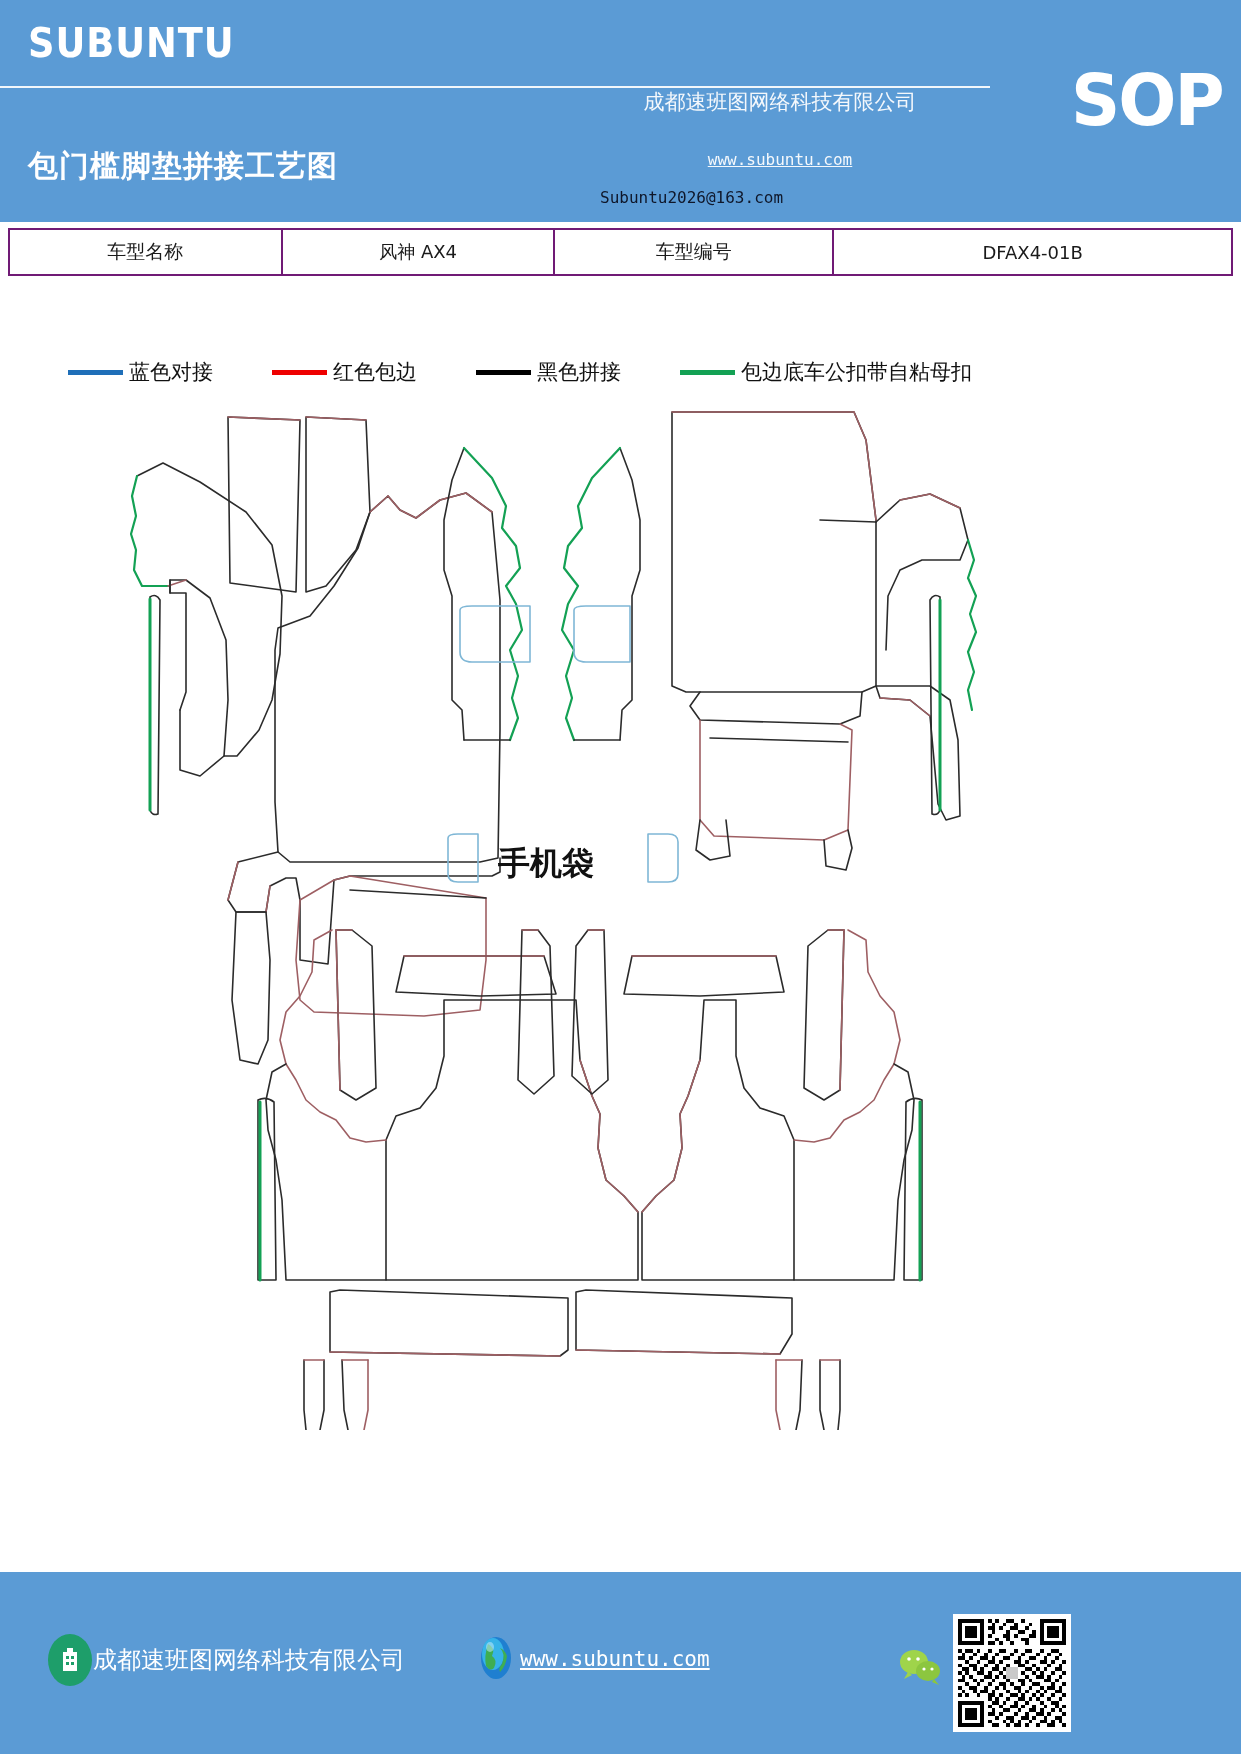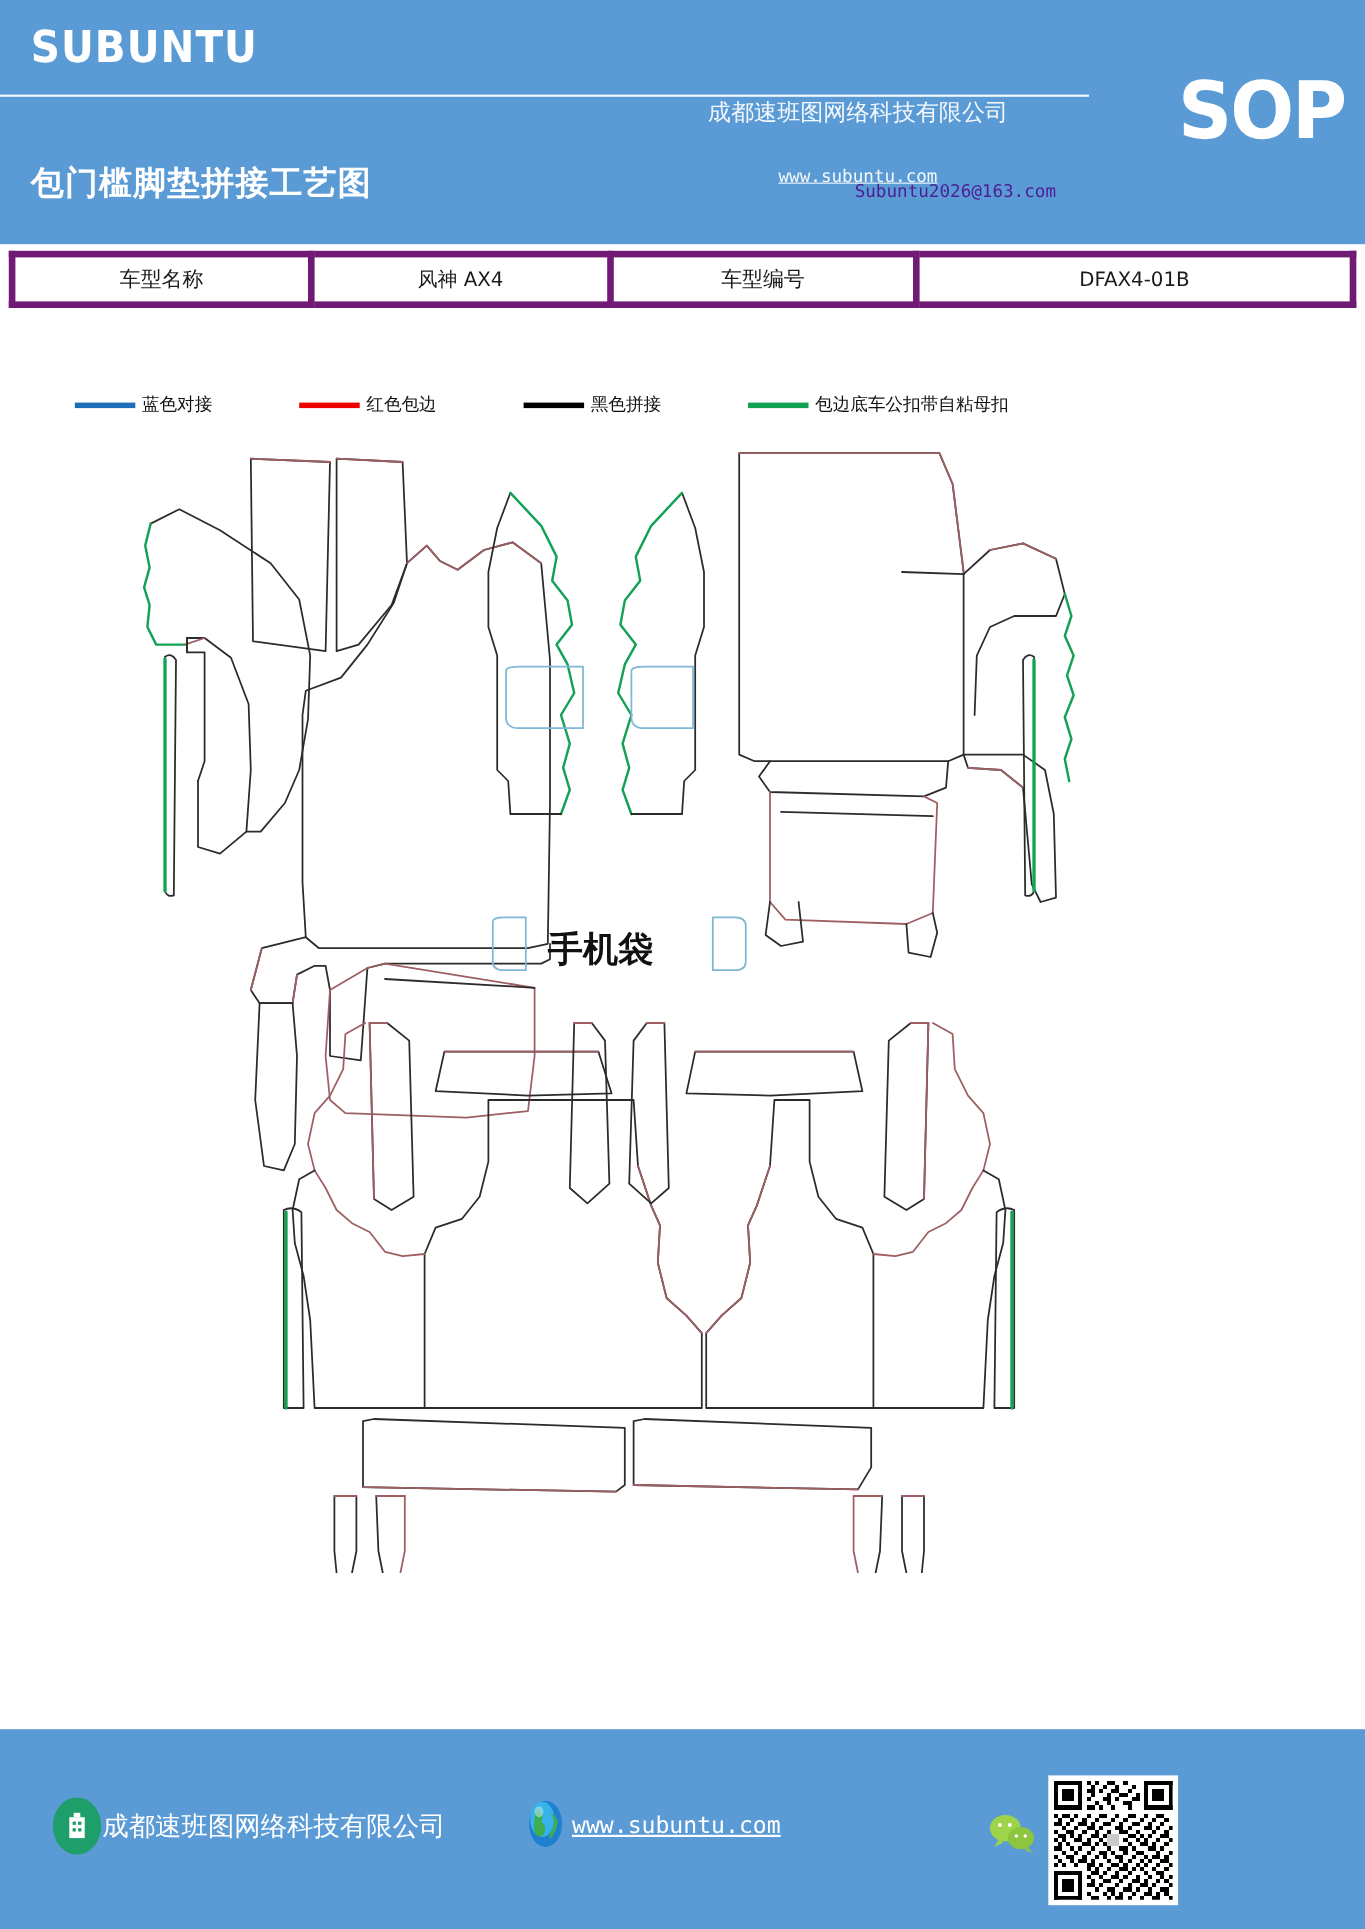--- a/index.html
+++ b/index.html
@@ -48,23 +48,23 @@
   }
   .site-link {
     position: absolute; left: 600px; top: 150px; width: 360px;
     text-align: center;
     color: #f4f8fc;
     font-size: 16px;
     font-family: "DejaVu Sans Mono", monospace;
     text-decoration: underline;
   }
   .email-link {
-    position: absolute; left: 600px; top: 164px; width: 360px;
-    text-align: right;
-    color: #4c1d95;
+    position: absolute; left: 600px; top: 188px; width: 360px;
+    text-align: left;
+    color: #0f172a;
     font-size: 16px;
     font-family: "DejaVu Sans Mono", monospace;
   }
   .sop-badge {
     position: absolute; right: 18px; top: 58px;
     color: #ffffff;
     font-family: "DejaVu Sans", sans-serif;
     font-weight: 700;
     font-size: 72px;
     letter-spacing: -2px;
@@ -72,21 +72,21 @@
     transform-origin: right center;
   }
 
   
   .info-table {
     position: absolute; left: 8px; top: 228px; width: 1225px;
     border-collapse: collapse;
     table-layout: fixed;
   }
   .info-table td {
-    border: 6px solid #701a75;
+    border: 2px solid #701a75;
     height: 46px;
     text-align: center;
     vertical-align: middle;
     font-size: 19px;
     color: #1a1a1a;
     font-family: "DejaVu Serif", serif;
   }
   .info-table td.val {
     font-family: "DejaVu Sans", sans-serif;
     font-size: 18px;
@@ -102,21 +102,21 @@
     position: absolute; left: 0px; top: 358px; width: 1241px; height: 40px;
   }
   .legend-item {
     position: absolute; top: 0; display: flex; align-items: center; gap: 0px;
   }
   .legend-swatch {
     display: inline-block; width: 55px; height: 5px; margin-right: 6px;
     vertical-align: middle;
   }
   .legend-label {
-    font-size: 16px; color: #111;
+    font-size: 21px; color: #111;
     font-family: "DejaVu Serif", serif;
     white-space: nowrap;
   }
 
   
   .drawing {
     position: absolute; left: 0; top: 400px; width: 1010px; height: 1030px;
   }
   .drawing svg { display: block; }
 

